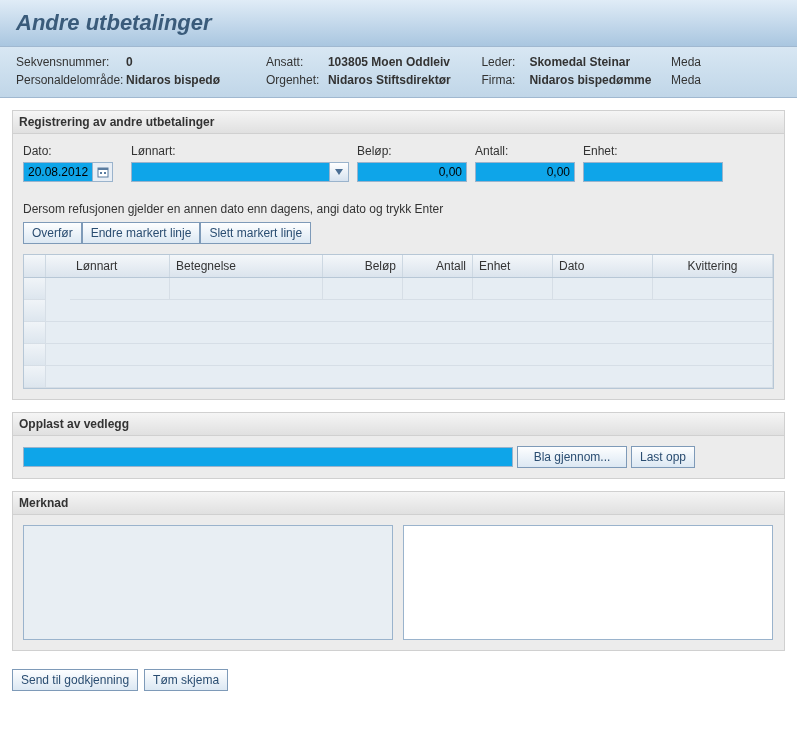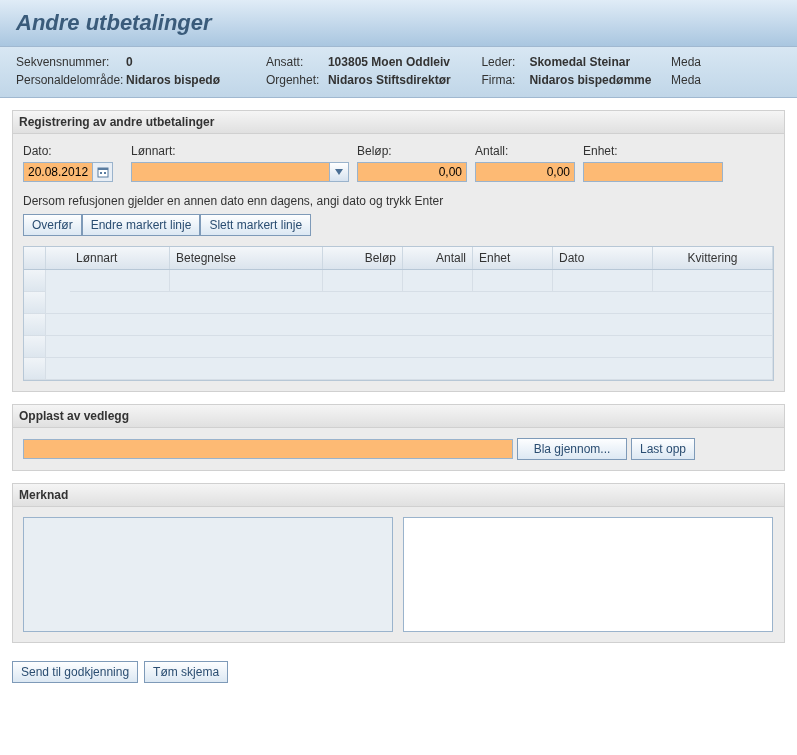--- a/index.html
+++ b/index.html
@@ -58,26 +58,26 @@
     font-size: 12px;
     color: #333;
   }
   .section-body {
     border: 1px solid #d0d0d0;
     border-top: none;
     background: #ececec;
     padding: 10px;
   }
 
-  .field-row { display: flex; gap: 8px; margin-bottom: 12px; }
+  .field-row { display: flex; gap: 8px; margin-bottom: 20px; }
   .field-col { display: flex; flex-direction: column; }
   .field-label { font-size: 12px; color: #333; padding-bottom: 4px; }
   .text-input {
     border: 1px solid #9ab3cc;
-    background: #fdba74;
+    background: #0ea5e9;
     height: 20px;
     padding: 0 4px;
     font-size: 12px;
   }
   .num-input { text-align: right; }
   .date-wrap { display: flex; align-items: center; }
   .date-wrap .text-input { width: 70px; }
   .cal-btn {
     width: 20px; height: 20px;
     border: 1px solid #9ab3cc;

